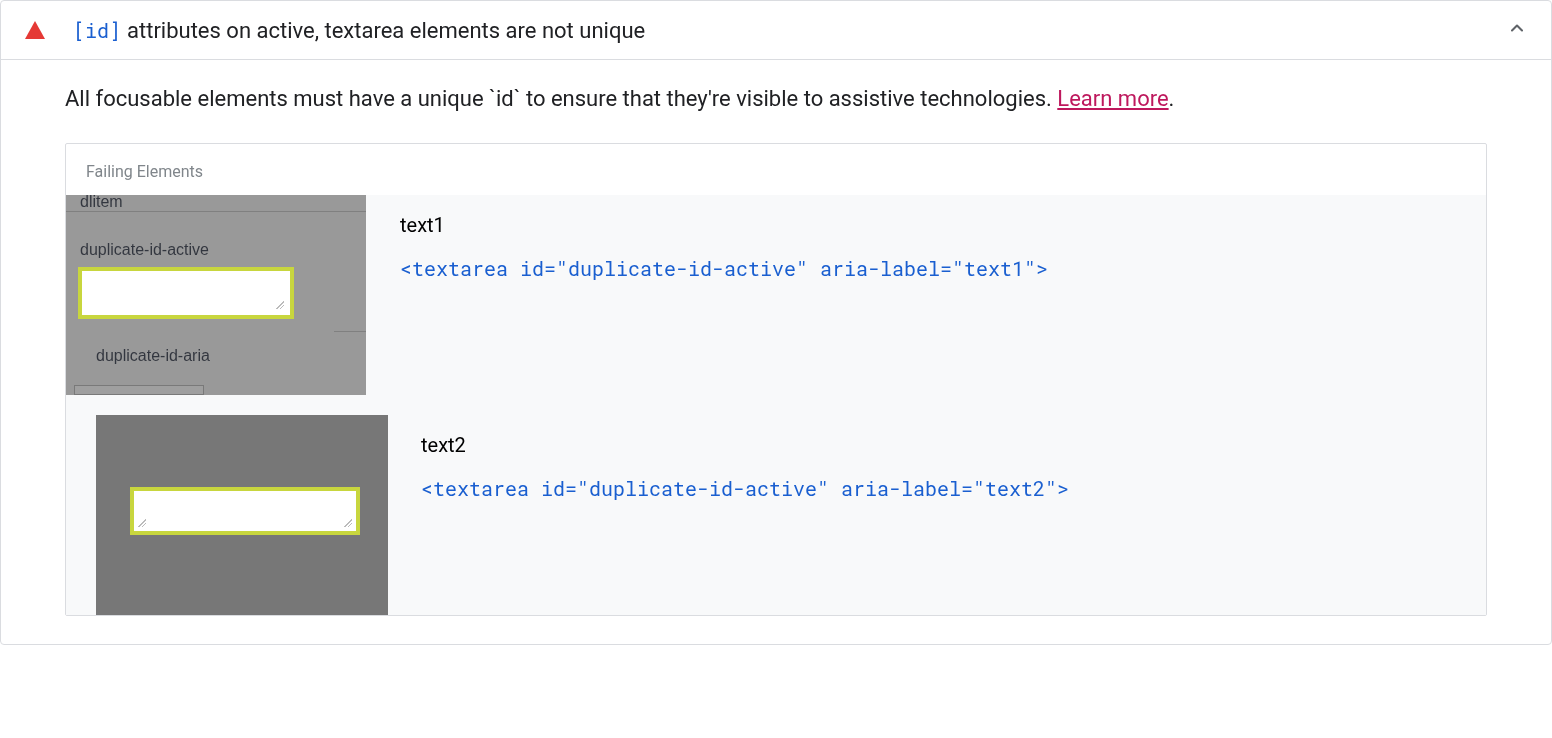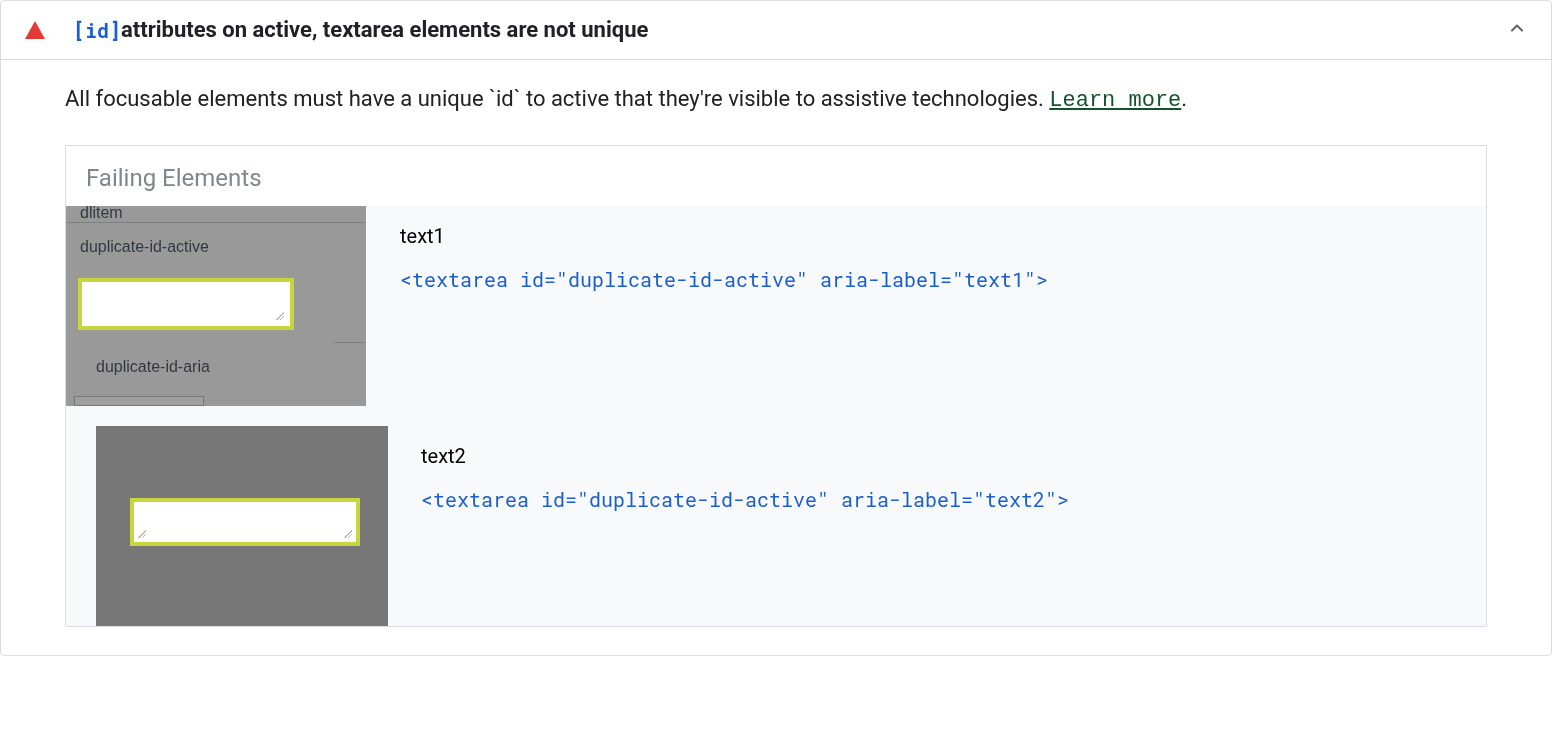--- a/index.html
+++ b/index.html
@@ -28,25 +28,26 @@
       width: 0;
       height: 0;
       border-left: 10px solid transparent;
       border-right: 10px solid transparent;
       border-bottom: 18px solid #e53935;
       margin-right: 28px;
       flex-shrink: 0;
     }
     .audit-title {
       font-size: 22px;
-      font-weight: 700;
+      font-weight: 400;
       color: #202124;
       flex: 1;
       display: flex;
-      align-items: flex-start;
+      align-items: center;
+      gap: 6px;
     }
     .code-badge {
       font-family: "Roboto Mono", Menlo, Consolas, monospace;
       color: #1a5fd0;
       font-size: 20px;
     }
     .chevron {
       color: #5f6368;
       font-size: 22px;
       flex-shrink: 0;
@@ -54,32 +55,31 @@
     .audit-body {
       padding: 24px 64px 28px 64px;
     }
     .description {
       font-size: 22px;
       color: #202124;
       margin-bottom: 28px;
       line-height: 1.4;
     }
     .description .learn-more {
-      color: #14532d;
+      color: #be185d;
       text-decoration: underline;
       cursor: pointer;
-      font-family: Liberation Mono, monospace;
     }
     .failing-panel {
       border: 1px solid #dadce0;
       border-radius: 2px;
       background: #fff;
     }
     .failing-header {
-      font-size: 24px;
+      font-size: 16px;
       color: #80868b;
       padding: 18px 20px 14px 20px;
     }
     .failing-list {
       background: #f8f9fa;
     }
     .failing-item {
       display: flex;
       align-items: flex-start;
       gap: 34px;
@@ -180,35 +180,35 @@
     </div>
     <div class="chevron">
       <svg width="20" height="20" viewBox="0 0 24 24" fill="none" stroke="#5f6368" stroke-width="2.5" stroke-linecap="round" stroke-linejoin="round">
           <polyline points="6 15 12 9 18 15"></polyline>
         </svg>
     </div>
   </div>
 
   <div class="audit-body">
     <p class="description">
-      <span>All focusable elements must have a unique `id` to active that they're visible to assistive technologies. </span><a class="learn-more">Learn more</a><span>.</span>
+      <span>All focusable elements must have a unique `id` to ensure that they're visible to assistive technologies. </span><a class="learn-more">Learn more</a><span>.</span>
     </p>
 
     <div class="failing-panel">
       <div class="failing-header">Failing Elements</div>
 
       <div class="failing-list">
 
         <div class="failing-item">
           <div class="thumb">
             <div class="thumb-inner">
               <div class="page-bg"></div>
               <div style="position:absolute;left:6px;top:-8px;" class="row-label">dlitem</div>
               <div class="hr-line-thumb" style="top:16px;"></div>
-              <div style="position:absolute;left:6px;top:26px;" class="row-label">duplicate-id-active</div>
+              <div style="position:absolute;left:6px;top:40px;" class="row-label">duplicate-id-active</div>
               <div class="hr-line-thumb" style="top:136px;left:268px"></div>
               <div style="position:absolute;left:22px;top:146px;" class="row-label">duplicate-id-aria</div>
               <div style="position:absolute;left:8px;top:190px;width:130px;height:10px;background:#fff;border:1px solid #aaa;"></div>
               <div class="overlay-dim"></div>
               <div class="highlight-box thumb1-box">
                 <div class="resize-grip"></div>
               </div>
             </div>
           </div>
           <div class="item-details">

